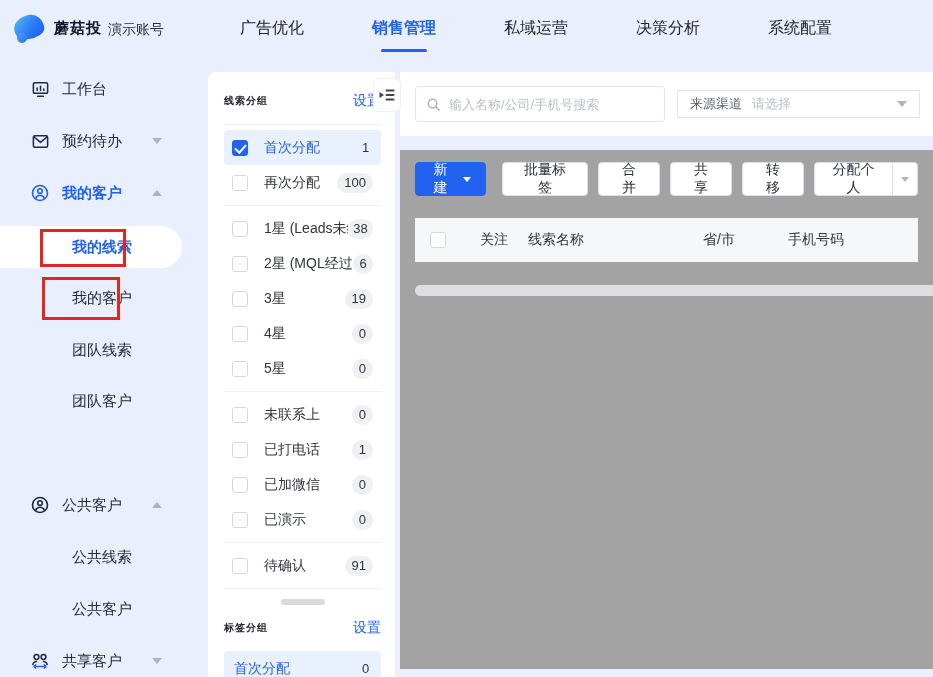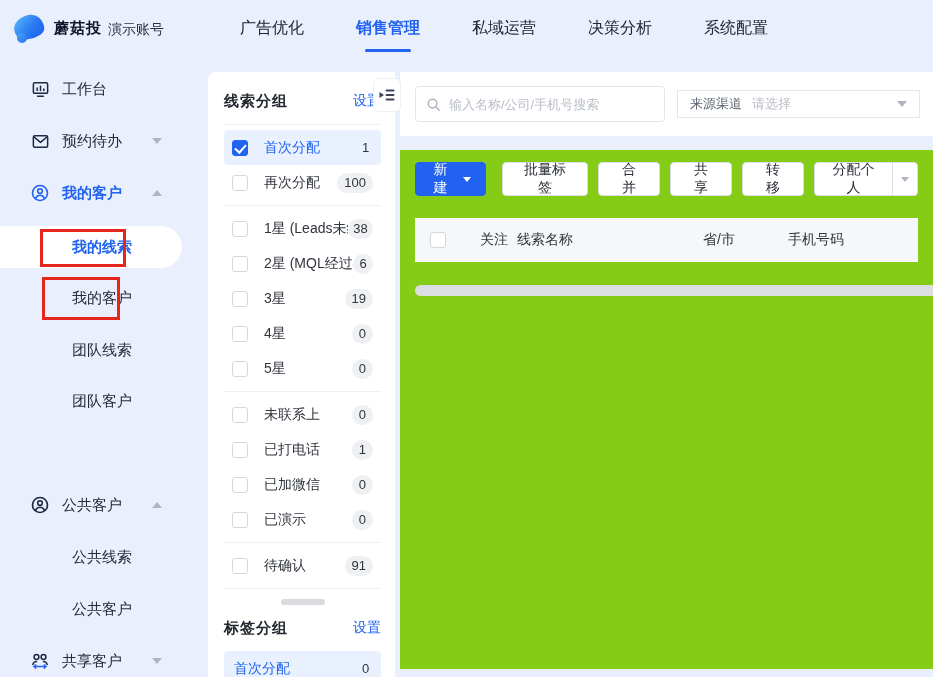--- a/index.html
+++ b/index.html
@@ -11,21 +11,21 @@
   .topnav { position:absolute; left:0; top:0; right:0; height:56px; display:flex; align-items:center; background:#e9effc; }
   .logo-wrap { display:flex; align-items:center; padding-left:12px; width:196px; flex:none; }
   .logo-icon { position:relative; width:34px; height:30px; flex:none; }
   .logo-blob { position:absolute; left:2px; top:2px; width:30px; height:24px;
      background:linear-gradient(135deg,#5cbdfa 0%,#2a7bf3 55%,#1b5cee 100%);
      border-radius:58% 42% 60% 30% / 55% 62% 38% 45%; transform:rotate(-8deg); }
   .logo-dot { position:absolute; left:5px; bottom:0; width:10px; height:10px; border-radius:50%;
      background:linear-gradient(135deg,#4aa3f7,#2a6ff0); }
   .logo-title { font-size:15px; font-weight:bold; color:#11152b; letter-spacing:1px; margin-left:8px; }
   .logo-sub { font-size:14px; color:#2b3042; margin-left:6px; padding-top:4px; }
-  .nav-items { display:flex; align-items:center; gap:52px; margin-left:44px;text-align:right; }
+  .nav-items { display:flex; align-items:center; gap:68px; margin-left:44px;text-align:right; }
   .nav-item { position:relative; font-size:16px; color:#22262e; cursor:pointer; padding:6px 0; }
   .nav-item.active { color:#2163f0; font-weight:bold; }
   .nav-item.active::after { content:""; position:absolute; left:50%; transform:translateX(-50%);
      bottom:-7px; width:46px; height:3px; border-radius:2px; background:#2163f0; }
 
   
   .layout { position:absolute; left:0; top:56px; right:0; bottom:0; }
 
   
   .sidebar { position:absolute; left:0; top:0; width:196px; bottom:0; }
@@ -40,21 +40,21 @@
   .arrow.down { border-top:6px solid #aeb4c0; }
   .arrow.up { border-bottom:6px solid #aeb4c0; }
   .red-box { position:absolute; border:3px solid #e6251c; background:transparent; z-index:5; pointer-events:none; }
 
   
   .filter-panel { position:absolute; left:208px; top:16px; width:188px; bottom:0; background:#fff;
      border-radius:8px 0 0 0; border-right:1px solid #eef0f4; padding:14px 14px 0 16px; }
   .collapse-tab { position:absolute; right:-6px; top:6px; width:28px; height:34px; background:#fff;
      border:1px solid #eef0f4; border-radius:6px; display:flex; align-items:center; justify-content:center; cursor:pointer; z-index:3; }
   .panel-head { display:flex; align-items:center; justify-content:space-between; height:30px; margin-bottom:8px; }
-  .panel-title { font-size:15px; color:#23272f; font-weight:bold; letter-spacing:1px; }
+  .panel-title { font-size:10px; color:#23272f; font-weight:bold; letter-spacing:1px; }
   .link-btn { font-size:14px; color:#2163f0; cursor:pointer; }
   .f-row { display:flex; align-items:center; height:35px; border-radius:4px; padding:0 8px; cursor:pointer; }
   .f-row.active { background:#e9f1fe; }
   .cb { width:16px; height:16px; border:1px solid #d4d7dd; border-radius:3px; background:#fff; flex:none; position:relative; }
   .cb.checked { background:#2163f0; border-color:#2163f0; }
   .cb.checked::after { content:""; position:absolute; left:4px; top:1px; width:5px; height:9px;
      border:solid #fff; border-width:0 2px 2px 0; transform:rotate(42deg); }
   .f-label { font-size:14px; color:#30343d; margin-left:16px; white-space:nowrap; overflow:hidden; max-width:102px; }
   .f-row.active .f-label { color:#2163f0; }
   .f-count { margin-left:auto; font-size:13px; color:#30343d; background:#eff0f2; border-radius:10px;
@@ -68,34 +68,34 @@
   .search-card { background:#fff; height:64px; flex:none; display:flex; align-items:center; padding:0 13px 0 15px; }
   .search-box { width:250px; height:36px; border:1px solid #e2e6ec; border-radius:4px; display:flex; align-items:center; padding:0 10px; background:#fff; }
   .search-box input { border:none; outline:none; flex:1; font-size:13px; color:#333; margin-left:8px; font-family:inherit; background:transparent; }
   .search-box input::placeholder { color:#b9bec8; }
   .select-box { margin-left:12px; flex:1; height:28px; border:1px solid #e2e6ec; border-radius:0;
      display:flex; align-items:center; padding:8px 12px; cursor:pointer; background:#fff; }
   .select-label { font-size:13px; color:#5c6370; margin-right:10px; }
   .select-placeholder { font-size:13px; color:#b9bec8; }
   .select-caret { margin-left:auto; width:0; height:0; border-left:5px solid transparent; border-right:5px solid transparent; border-top:6px solid #aeb4c0; }
   .band-gap { height:14px; flex:none; }
-  .content-card { background:#84cc16; flex:1; margin-bottom:8px; position:relative; }
+  .content-card { background:#a3a3a3; flex:1; margin-bottom:8px; position:relative; }
   .toolbar { display:flex; align-items:center; padding:12px 15px 12px 15px; gap:10px; }
   .btn { height:34px; border:1px solid #dcdfe5; border-radius:4px; background:#fff; font-size:14px; color:#2b2f38;
      display:flex; align-items:center; padding:0 18px; cursor:pointer; font-family:inherit; }
   .btn-primary { background:#2163f0; border-color:#2163f0; color:#fff; padding:0 14px; margin-right:6px; }
   .btn-primary .caret { margin-left:12px; border-top-color:#fff; }
   .caret { width:0; height:0; border-left:4px solid transparent; border-right:4px solid transparent; border-top:5px solid #aeb4c0; }
   .btn-split { padding:0; }
   .btn-split .split-label { padding:0 16px; }
   .btn-split .split-divider { width:1px; height:34px; background:#dcdfe5; }
   .btn-split .split-caret { width:30px; display:flex; align-items:center; justify-content:center; }
   .table-header { margin:10px 15px 0 15px; height:44px; background:#f6f7f9; position:relative; }
   .th { position:absolute; top:0; height:44px; display:flex; align-items:center; font-size:14px; color:#30343d; }
-  .th-cb { left:15px; } .th-follow { left:65px; } .th-name { left:102px; } .th-region { left:288px; } .th-phone { left:373px; }
+  .th-cb { left:15px; } .th-follow { left:65px; } .th-name { left:113px; } .th-region { left:288px; } .th-phone { left:373px; }
   .hscrollbar { position:absolute; left:15px; right:0; top:135px; height:11px; }
   .hthumb { position:absolute; left:0; right:0; top:0; height:11px; background:#dcdee1; border-radius:6px 0 0 6px; cursor:grab; }
 </style>
 </head>
 <body>
 
 <div class="app">
 
   <div class="topnav">
     <div class="logo-wrap">

